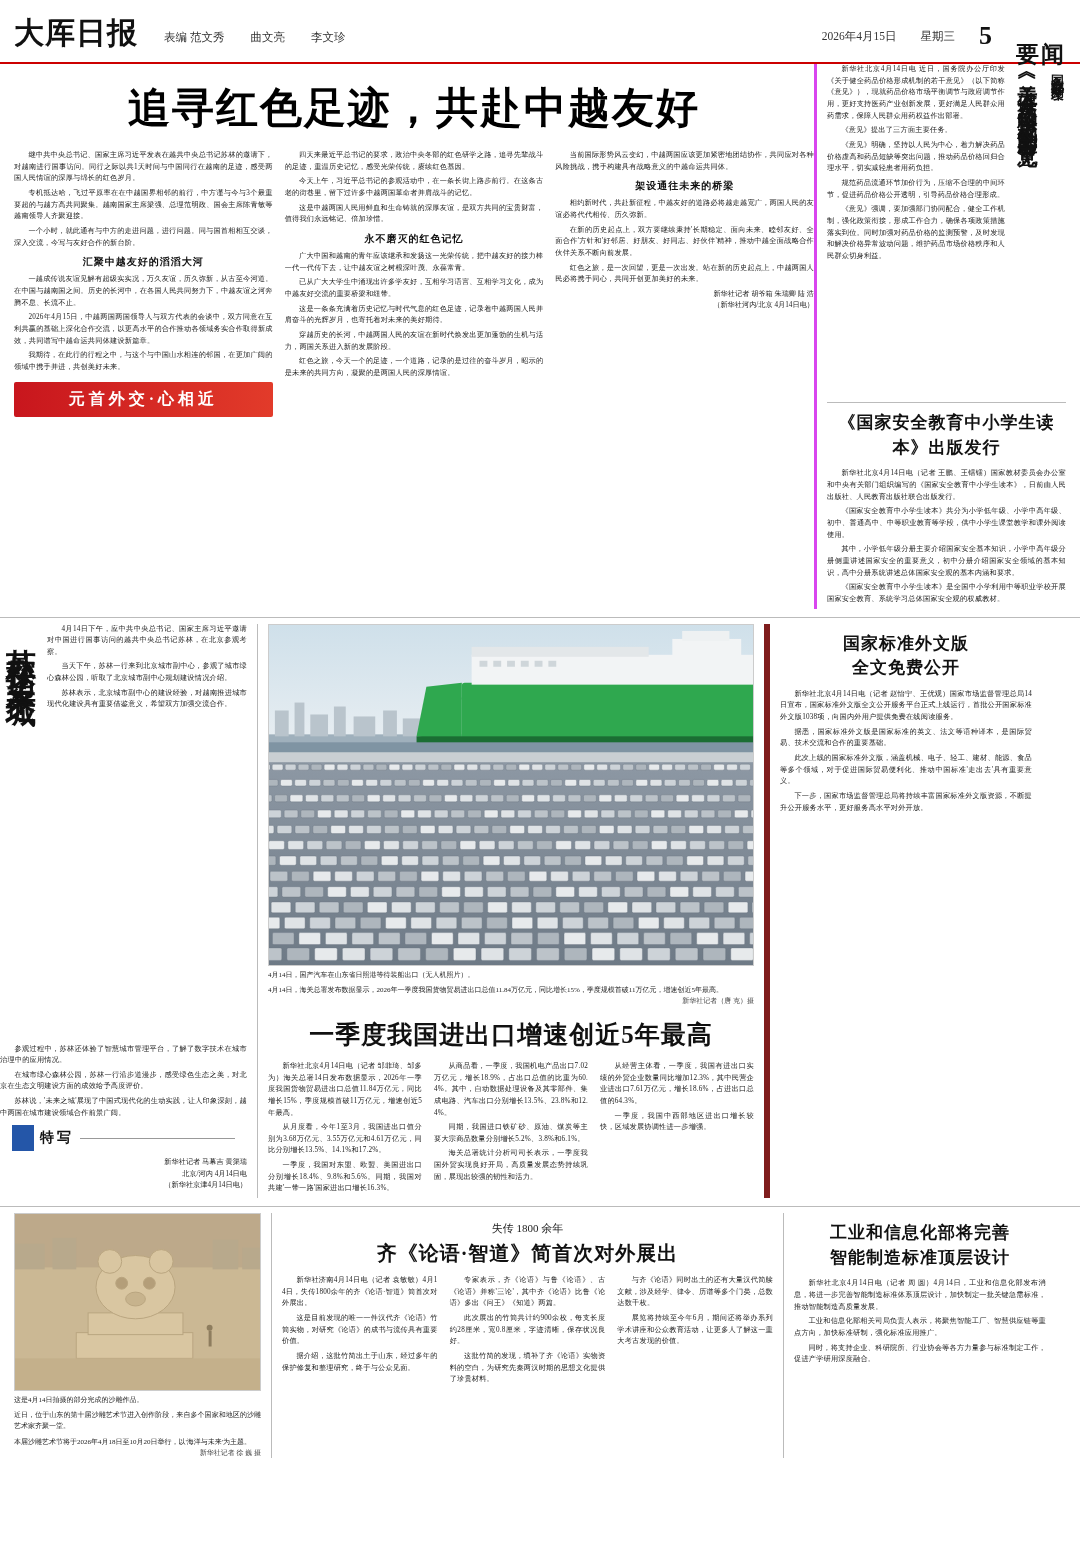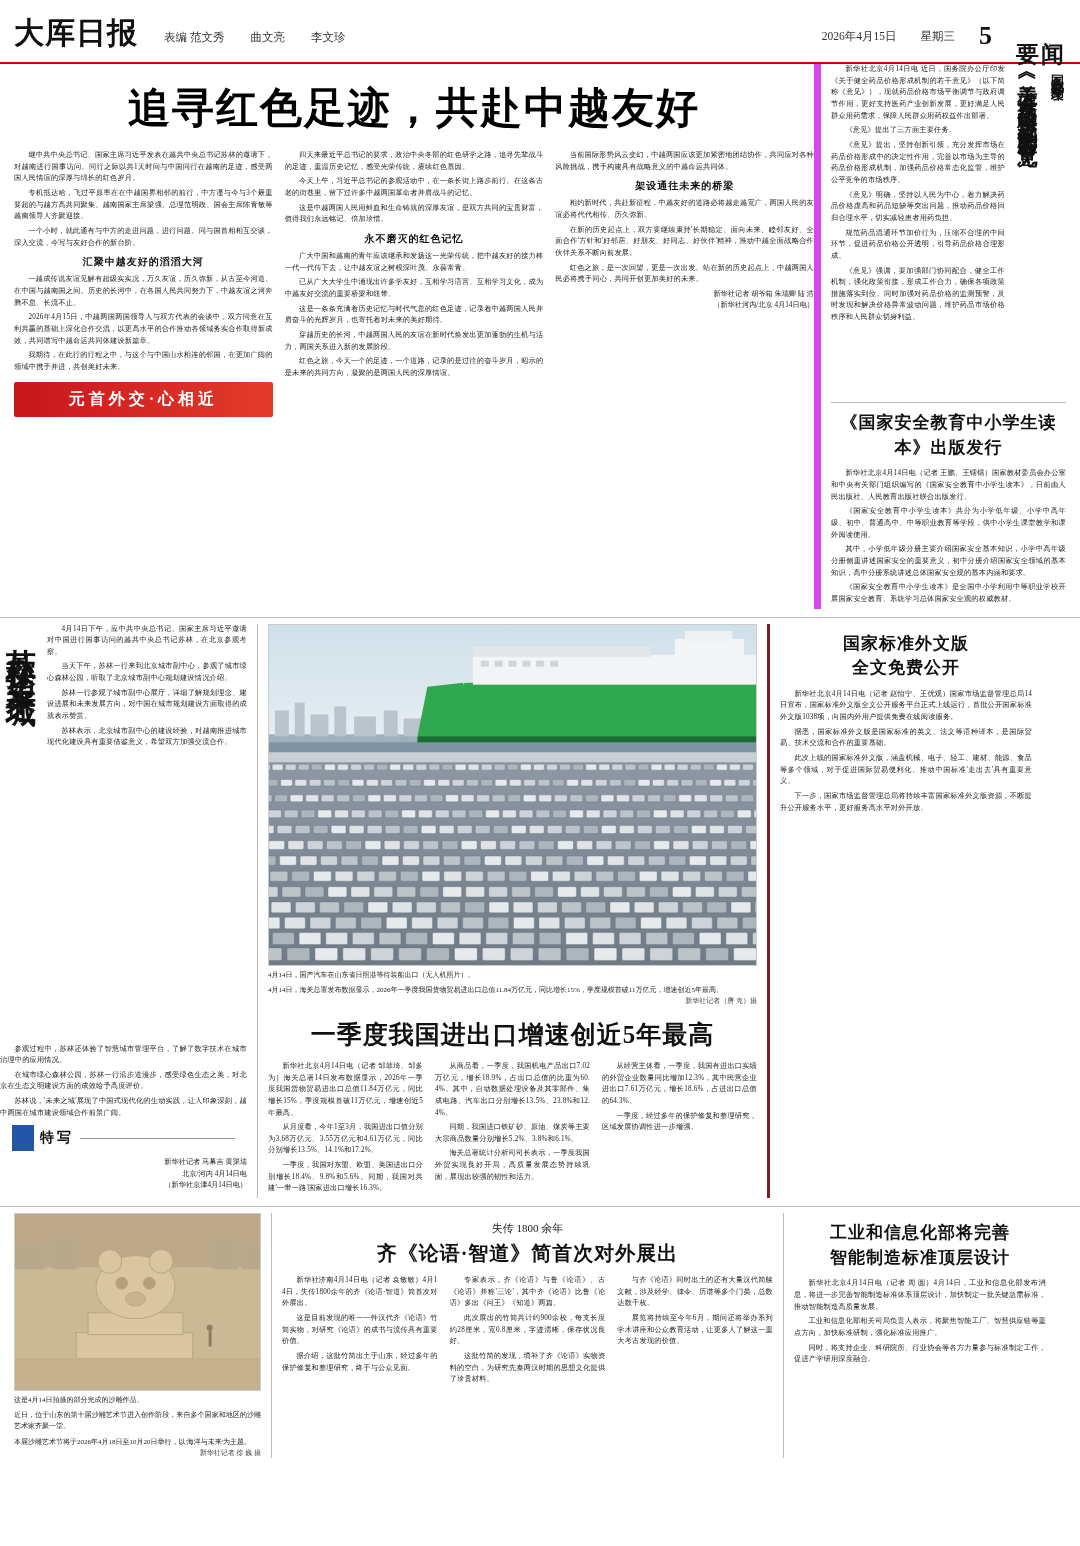--- a/index.html
+++ b/index.html
@@ -16,36 +16,36 @@
   .mh-section{font-size:23px;font-weight:bold;color:#111;letter-spacing:2px;margin-top:36px;}
   .ct{font-size:7.2px;line-height:1.62;text-align:justify;color:#1a1a1a;letter-spacing:.2px;text-indent:2em;margin:0 0 3px 0;word-break:break-all;}
   .sub{font-size:10px;font-weight:bold;text-align:center;margin:6px 0 5px 0;letter-spacing:1px;}
 
   
   .headline{font-size:42px;font-weight:bold;text-align:center;letter-spacing:2px;margin:16px 0 14px 0;color:#000;}
 
   
   .toparea{display:flex;padding:0 14px;box-sizing:border-box;}
   .topleft{width:800px;}
-  .topright{width:252px;padding-left:10px;border-left:7px solid #d946ef;box-sizing:border-box;}
+  .topright{width:252px;padding-left:10px;border-left:3px solid #d946ef;box-sizing:border-box;}
   .cols3{display:flex;gap:12px;}
   .cols3 > div{flex:1;}
 
   
   .vtitle{writing-mode:vertical-rl;text-orientation:upright;font-size:20px;font-weight:bold;letter-spacing:4px;height:330px;margin-left:6px;}
   .vwrap{display:flex;flex-direction:row-reverse;gap:4px;}
   .vwrap .vtxt{flex:1;}
 
   
   .redbanner{margin:8px 0 4px 0;background:linear-gradient(90deg,#c8161d,#e23b2a);color:#fff;font-size:16px;font-weight:bold;letter-spacing:4px;text-align:center;padding:7px 0;border-radius:2px;}
 
   
   .midarea{display:flex;padding:6px 14px 0 0;box-sizing:border-box;border-top:1px solid #bbb;margin-top:8px;}
   .midleft{width:258px;padding-right:10px;box-sizing:border-box;border-right:1px solid #bbb;}
-  .midcenter{width:512px;padding:0 10px;box-sizing:border-box;border-right:3px solid #7f1d1d;}
+  .midcenter{width:512px;padding:0 10px;box-sizing:border-box;border-right:6px solid #7f1d1d;}
   .midright{width:262px;padding-left:10px;box-sizing:border-box;}
 
   .vbig{writing-mode:vertical-rl;text-orientation:upright;font-size:30px;font-weight:bold;letter-spacing:6px;height:420px;}
 
   
   .photo{width:100%;height:342px;position:relative;overflow:hidden;background:#9fb4c3;border:1px solid #ccc;box-sizing:border-box;}
   .cap{font-size:7px;line-height:1.6;color:#222;margin-top:4px;text-align:justify;}
   .capr{font-size:7px;text-align:right;color:#444;}
 
   .bigsub{font-size:25px;font-weight:bold;text-align:center;letter-spacing:1px;margin:12px 0 10px 0;}
@@ -131,21 +131,20 @@
 
     <div class="topright">
       <div class="vwrap">
         <div style="display:flex;flex-direction:row-reverse;">
           <div class="vtitle" style="font-size:13px;height:170px;letter-spacing:2px;">国务院办公厅印发</div>
           <div class="vtitle">《关于健全药品价格形成机制的若干意见》</div>
         </div>
         <div class="vtxt">
           <p class="ct">新华社北京4月14日电  近日，国务院办公厅印发《关于健全药品价格形成机制的若干意见》（以下简称《意见》），现就药品价格市场平衡调节与政府调节作用，更好支持医药产业创新发展，更好满足人民群众用药需求，保障人民群众用药权益作出部署。</p>
           <p class="ct">《意见》提出了三方面主要任务。</p>
-          <p class="ct">《意见》提出，坚持创新引领，充分发挥市场在药品价格形成中的决定性作用，完善以市场为主导的药品价格形成机制，加强药品价格常态化监管，维护公平竞争的市场秩序。</p>
           <p class="ct">《意见》明确，坚持以人民为中心，着力解决药品价格虚高和药品短缺等突出问题，推动药品价格回归合理水平，切实减轻患者用药负担。</p>
           <p class="ct">规范药品流通环节加价行为，压缩不合理的中间环节，促进药品价格公开透明，引导药品价格合理形成。</p>
           <p class="ct">《意见》强调，要加强部门协同配合，健全工作机制，强化政策衔接，形成工作合力，确保各项政策措施落实到位。同时加强对药品价格的监测预警，及时发现和解决价格异常波动问题，维护药品市场价格秩序和人民群众切身利益。</p>
         </div>
       </div>
       <hr class="sep">
       <div class="rtitle">《国家安全教育中小学生读本》出版发行</div>
       <p class="ct">新华社北京4月14日电（记者 王鹏、王镭镭）国家教材委员会办公室和中央有关部门组织编写的《国家安全教育中小学生读本》，日前由人民出版社、人民教育出版社联合出版发行。</p>
       <p class="ct">《国家安全教育中小学生读本》共分为小学低年级、小学中高年级、初中、普通高中、中等职业教育等学段，供中小学生课堂教学和课外阅读使用。</p>
       <p class="ct">其中，小学低年级分册主要介绍国家安全基本知识，小学中高年级分册侧重讲述国家安全的重要意义，初中分册介绍国家安全领域的基本知识，高中分册系统讲述总体国家安全观的基本内涵和要求。</p>
@@ -154,21 +153,20 @@
   </div>
 
   <div class="midarea">
 
     <div class="midleft">
       <div style="display:flex;gap:6px;">
         <div class="vbig">苏林探访『未来之城』</div>
         <div style="flex:1;">
           <p class="ct">4月14日下午，应中共中央总书记、国家主席习近平邀请对中国进行国事访问的越共中央总书记苏林，在北京参观考察。</p>
           <p class="ct">当天下午，苏林一行来到北京城市副中心，参观了城市绿心森林公园，听取了北京城市副中心规划建设情况介绍。</p>
-          <p class="ct">苏林一行参观了城市副中心展厅，详细了解规划理念、建设进展和未来发展方向，对中国在城市规划建设方面取得的成就表示赞赏。</p>
           <p class="ct">苏林表示，北京城市副中心的建设经验，对越南推进城市现代化建设具有重要借鉴意义，希望双方加强交流合作。</p>
         </div>
       </div>
       <p class="ct">参观过程中，苏林还体验了智慧城市管理平台，了解了数字技术在城市治理中的应用情况。</p>
       <p class="ct">在城市绿心森林公园，苏林一行沿步道漫步，感受绿色生态之美，对北京在生态文明建设方面的成效给予高度评价。</p>
       <p class="ct">苏林说，'未来之城'展现了中国式现代化的生动实践，让人印象深刻，越中两国在城市建设领域合作前景广阔。</p>
       <div class="feature-badge">
         <div class="bar"></div>
         <div class="txt">特写</div>
         <div class="fbline"></div>
@@ -610,21 +608,21 @@
           <p class="ct">从月度看，今年1至3月，我国进出口值分别为3.68万亿元、3.55万亿元和4.61万亿元，同比分别增长13.5%、14.1%和17.2%。</p>
           <p class="ct">一季度，我国对东盟、欧盟、美国进出口分别增长18.4%、9.8%和5.6%。同期，我国对共建'一带一路'国家进出口增长16.3%。</p>
         </div>
         <div>
           <p class="ct">从商品看，一季度，我国机电产品出口7.02万亿元，增长18.9%，占出口总值的比重为60.4%。其中，自动数据处理设备及其零部件、集成电路、汽车出口分别增长13.5%、23.8%和12.4%。</p>
           <p class="ct">同期，我国进口铁矿砂、原油、煤炭等主要大宗商品数量分别增长5.2%、3.8%和6.1%。</p>
           <p class="ct">海关总署统计分析司司长表示，一季度我国外贸实现良好开局，高质量发展态势持续巩固，展现出较强的韧性和活力。</p>
         </div>
         <div>
           <p class="ct">从经营主体看，一季度，我国有进出口实绩的外贸企业数量同比增加12.3%，其中民营企业进出口7.61万亿元，增长18.6%，占进出口总值的64.3%。</p>
-          <p class="ct">一季度，经过多年的保护修复和整理研究，区域发展协调性进一步增强。</p>
+          <p class="ct">一季度，我国中西部地区进出口增长较快，区域发展协调性进一步增强。</p>
         </div>
       </div>
     </div>
 
     <div class="midright">
       <div class="rtitle">
         <div>国家标准外文版</div>
         <div>全文免费公开</div>
       </div>
       <p class="ct">新华社北京4月14日电（记者 赵怡宁、王优观）国家市场监督管理总局14日宣布，国家标准外文版全文公开服务平台正式上线运行，首批公开国家标准外文版1038项，向国内外用户提供免费在线阅读服务。</p>

